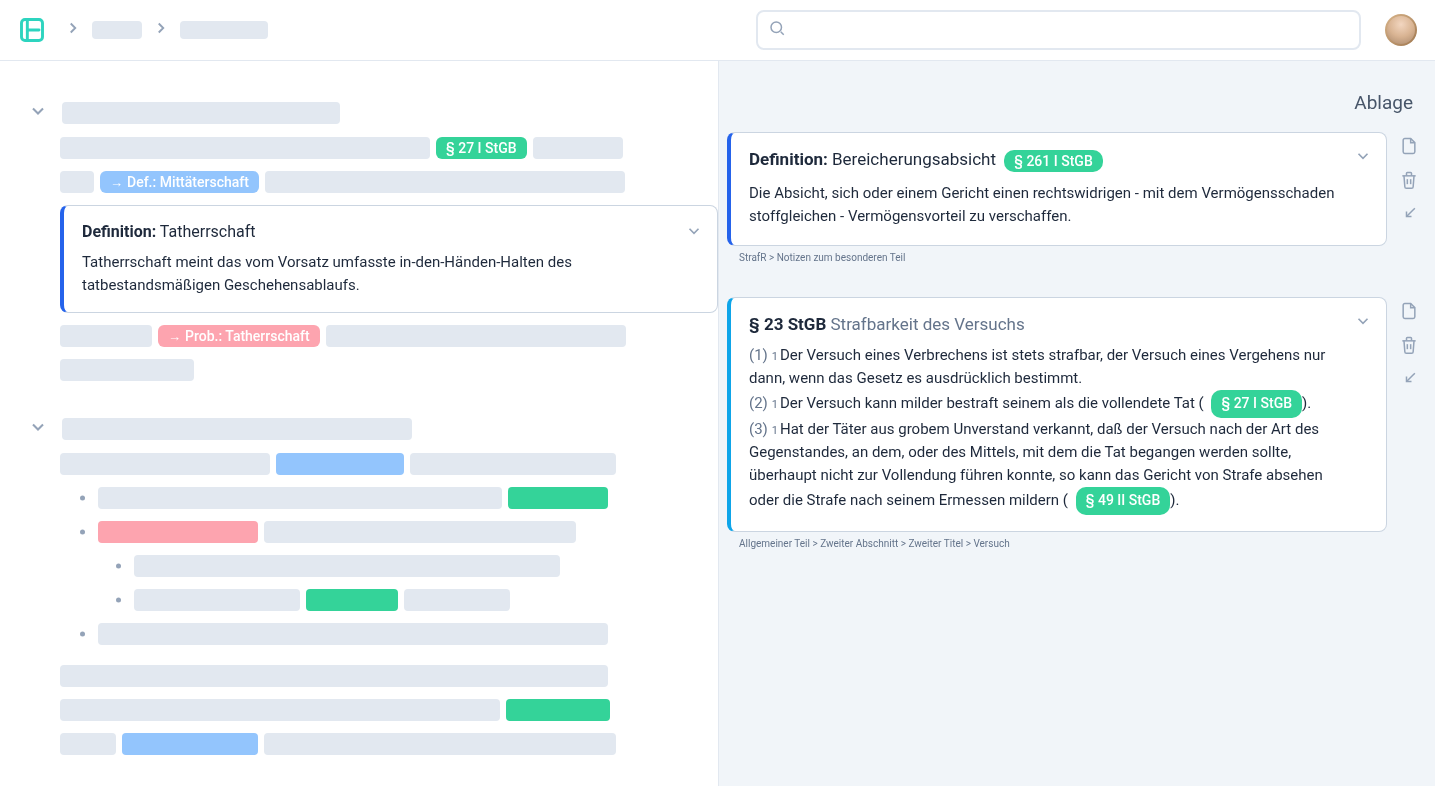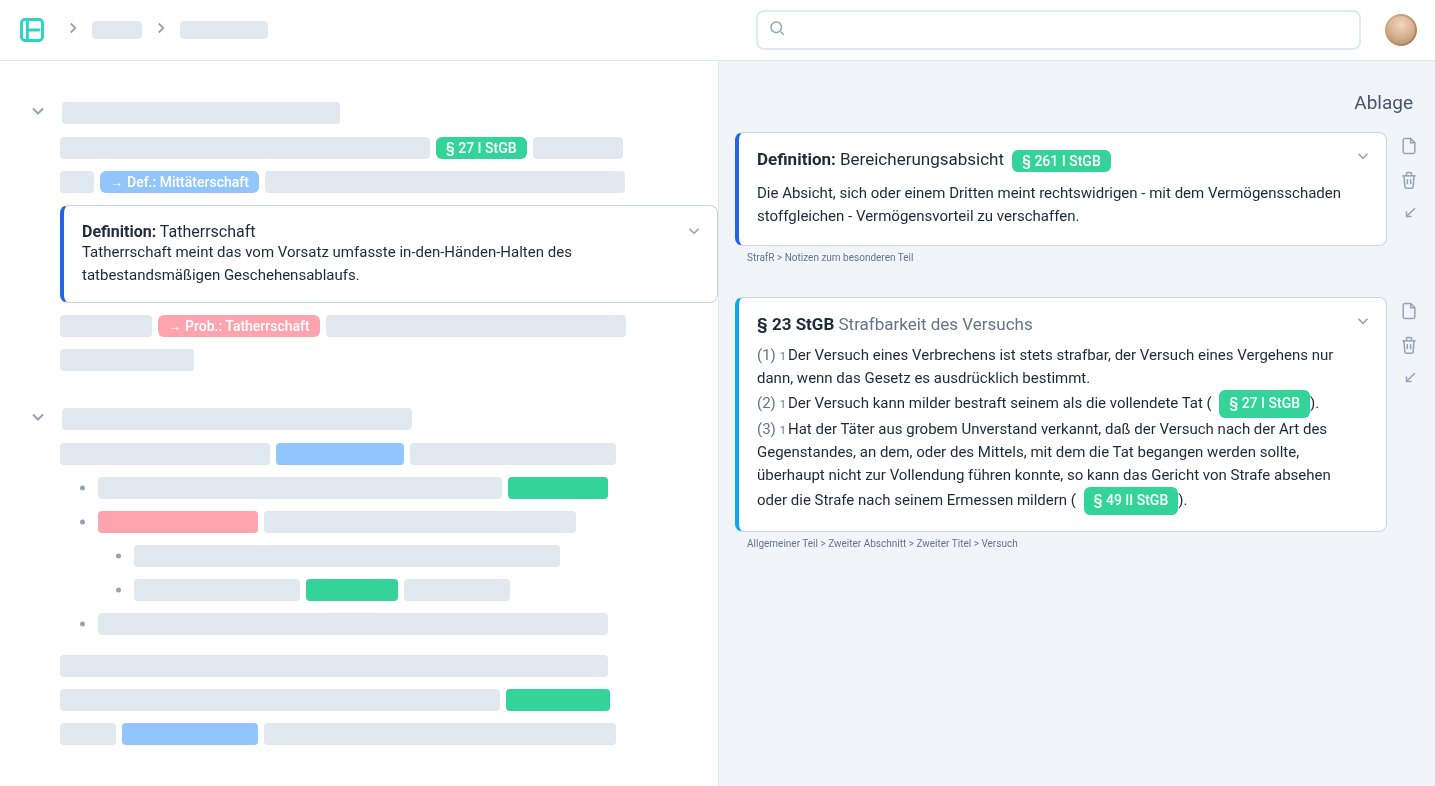--- a/index.html
+++ b/index.html
@@ -66,21 +66,21 @@
   .left {
     width: 718px;
     overflow-y: auto;
     padding: 40px 0 40px 0;
     position: relative;
   }
   .right {
     flex: 1;
     background: #f1f5f9;
     overflow-y: auto;
-    padding: 24px 16px 40px 16px;
+    padding: 24px 16px 40px 8px;
     border-left: 1px solid #e2e8f0;
   }
   .section {
     margin-bottom: 36px;
   }
   .sect-head {
     display: flex; align-items: center; gap: 14px;
     padding-left: 28px;
   }
   .collapse-ic {
@@ -117,21 +117,21 @@
   }
   .card {
     border: 1px solid #cbd5e1; border-radius: 8px;
     border-left: 4px solid #2563eb;
     padding: 16px 18px;
     background: #fff;
     position: relative;
   }
   .card-title-row {
     display: flex; align-items: center; gap: 10px; flex-wrap: wrap;
-    margin-bottom: 0;
+    margin-bottom: 10px;
   }
   .card-title { font-size: 16px; }
   .card-title b { font-weight: 700; }
   .card-body { font-size: 15px; line-height: 1.5; color: #1e293b; }
   .card-chev {
     position: absolute; right: 14px; top: 16px; color: #94a3b8; cursor: pointer;
   }
   .right-title {
     text-align: right; font-size: 19px; color: #475569; margin: 6px 6px 18px 0;
   }
@@ -142,21 +142,21 @@
   .rcard {
     background: #fff; border: 1px solid #cbd5e1; border-radius: 8px;
     border-left: 4px solid #2563eb;
     padding: 16px 38px 16px 18px;
     position: relative;
   }
   .rcard.gray { border-left: 4px solid #0ea5e9; }
   .rcard .card-chev { top: 14px; }
   .rcard-title { font-size: 17px; display: inline; }
   .rcard-title b { font-weight: 700; }
-  .rcard .tag { margin-left: 4px; }
+  .rcard .tag { margin-left: 4px; border-radius: 10px; }
   .rcard-body { font-size: 15px; line-height: 1.55; margin-top: 10px; }
   .rcard-actions {
     display: flex; flex-direction: column; gap: 10px; color: #94a3b8; padding-top: 4px;
   }
   .rcard-actions > * { cursor: pointer; }
   .breadcrumb-sm {
     font-size: 10px; color: #64748b; margin: 6px 0 24px 12px;
   }
   .sub {
     font-size: 11px; color: #64748b; margin: 0 2px 0 4px;
@@ -338,21 +338,21 @@
           <span class="card-chev">
             <svg class="ic" viewBox="0 0 24 24" fill="none" stroke="currentColor" stroke-width="2.2">
                 <path d="M6 9l6 6 6-6"></path>
               </svg>
           </span>
           <span class="rcard-title">
             <b>Definition:</b>
             <span>Bereicherungsabsicht</span>
           </span>
           <span class="tag green" style="vertical-align:middle">§ 261 I StGB</span>
-          <div class="rcard-body">Die Absicht, sich oder einem Dritten meint rechtswidrigen - mit dem Vermögensschaden stoffgleichen - Vermögensvorteil zu verschaffen.</div>
+          <div class="rcard-body">Die Absicht, sich oder einem Gericht einen rechtswidrigen - mit dem Vermögensschaden stoffgleichen - Vermögensvorteil zu verschaffen.</div>
         </div>
         <div class="breadcrumb-sm">StrafR &gt; Notizen zum besonderen Teil</div>
       </div>
       <div class="rcard-actions">
         <span>
           <svg class="ic20" viewBox="0 0 24 24" fill="none" stroke="currentColor" stroke-width="1.8">
               <path d="M14 3H7a2 2 0 0 0-2 2v14a2 2 0 0 0 2 2h10a2 2 0 0 0 2-2V8z"></path>
               <path d="M14 3v5h5"></path>
             </svg>
         </span>

